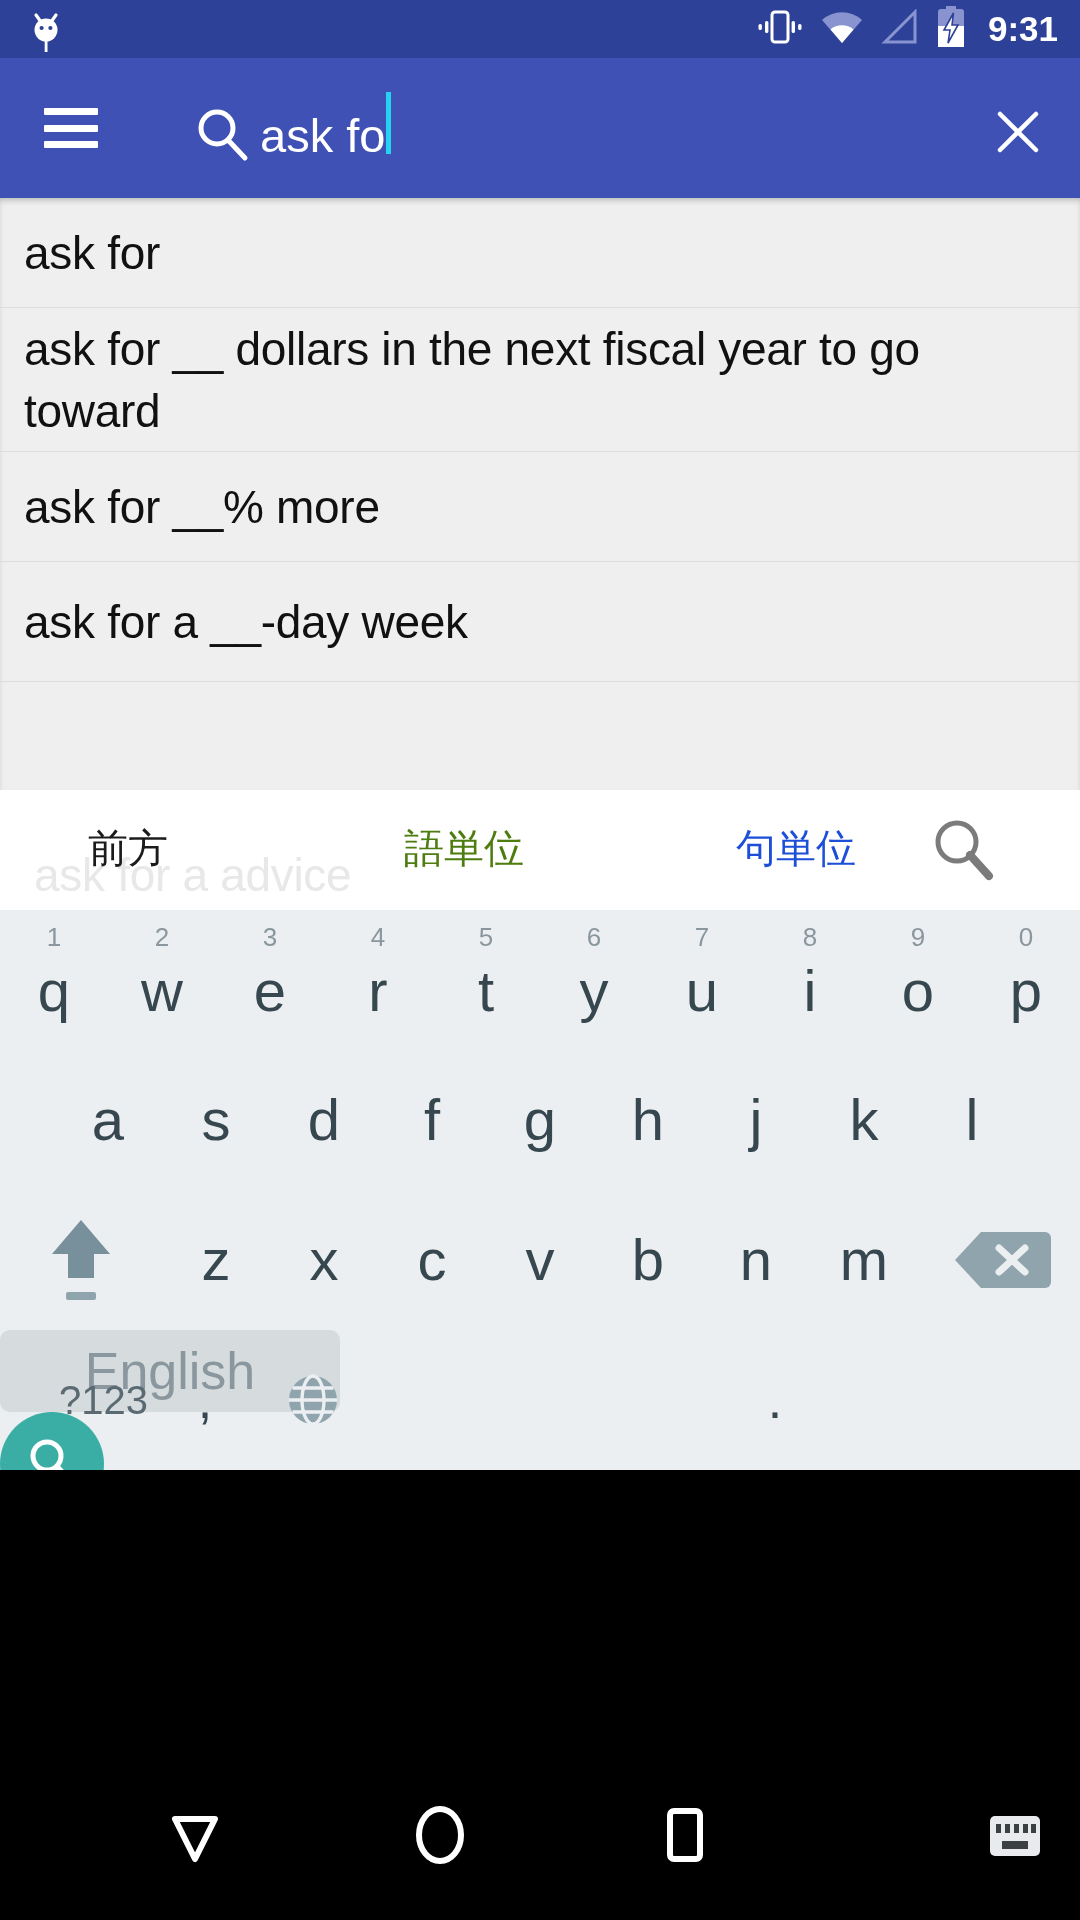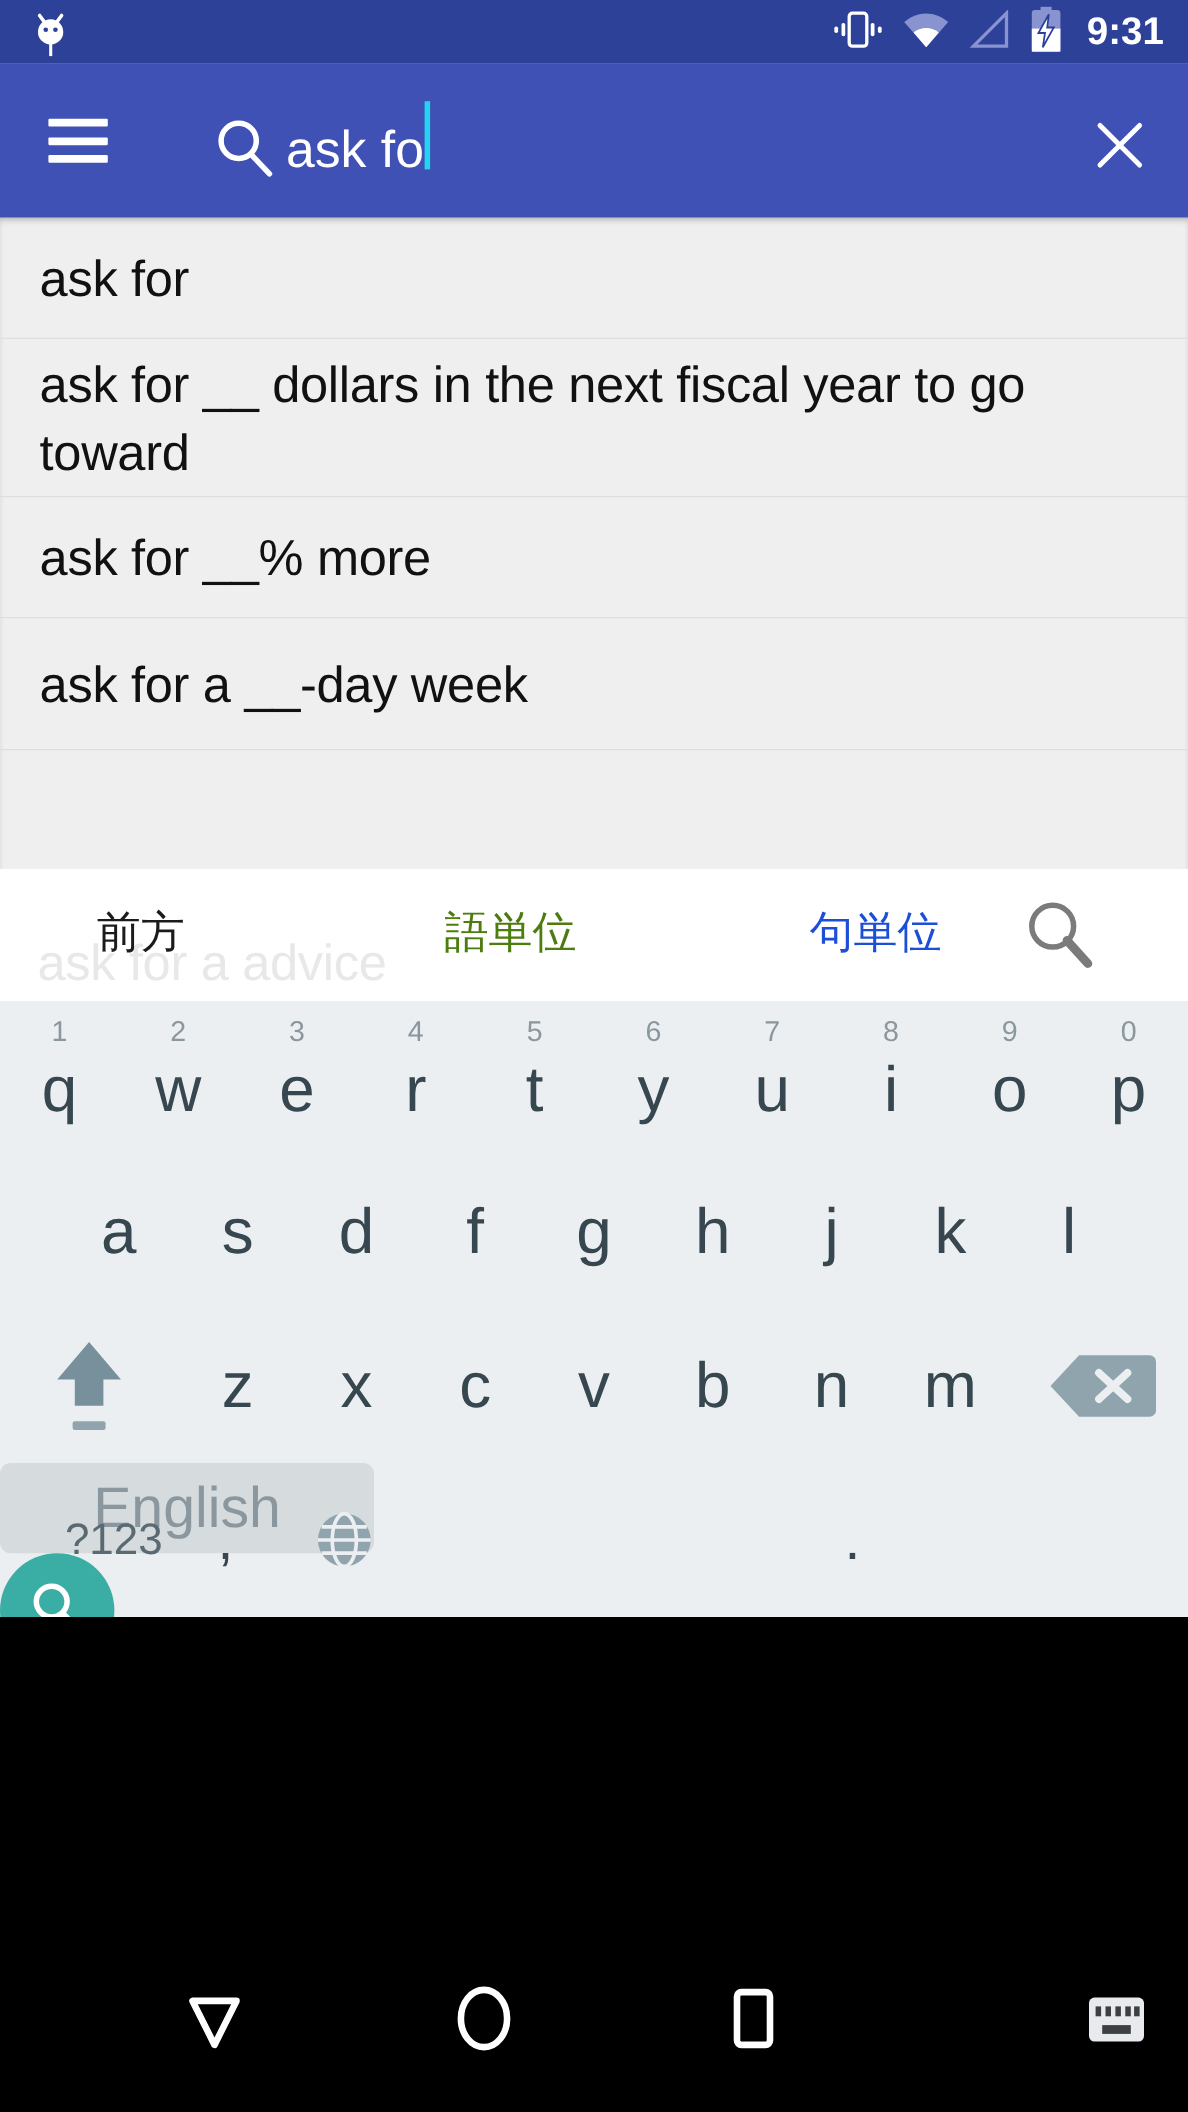--- a/index.html
+++ b/index.html
@@ -58,21 +58,21 @@
   .sugg-list{
     position:absolute; left:0; top:198px; width:1080px; height:592px;
     background:#efefef;
     box-shadow:inset 0 4px 7px -3px rgba(0,0,0,0.30);
     overflow:hidden;
   }
   .sugg-row{
     position:relative; width:1080px;
     border-bottom:1px solid #dcdcdc;
     display:flex; align-items:center;
-    padding:0 36px;
+    padding:0 24px;
     cursor:pointer;
   }
   .sugg-row span{
     font-size:46px; color:#111111; line-height:62px;
     letter-spacing:-0.3px;
   }
   .r1{ height:110px; }
   .r2{ height:144px; }
   .r3{ height:110px; }
   .r4{ height:120px; }

